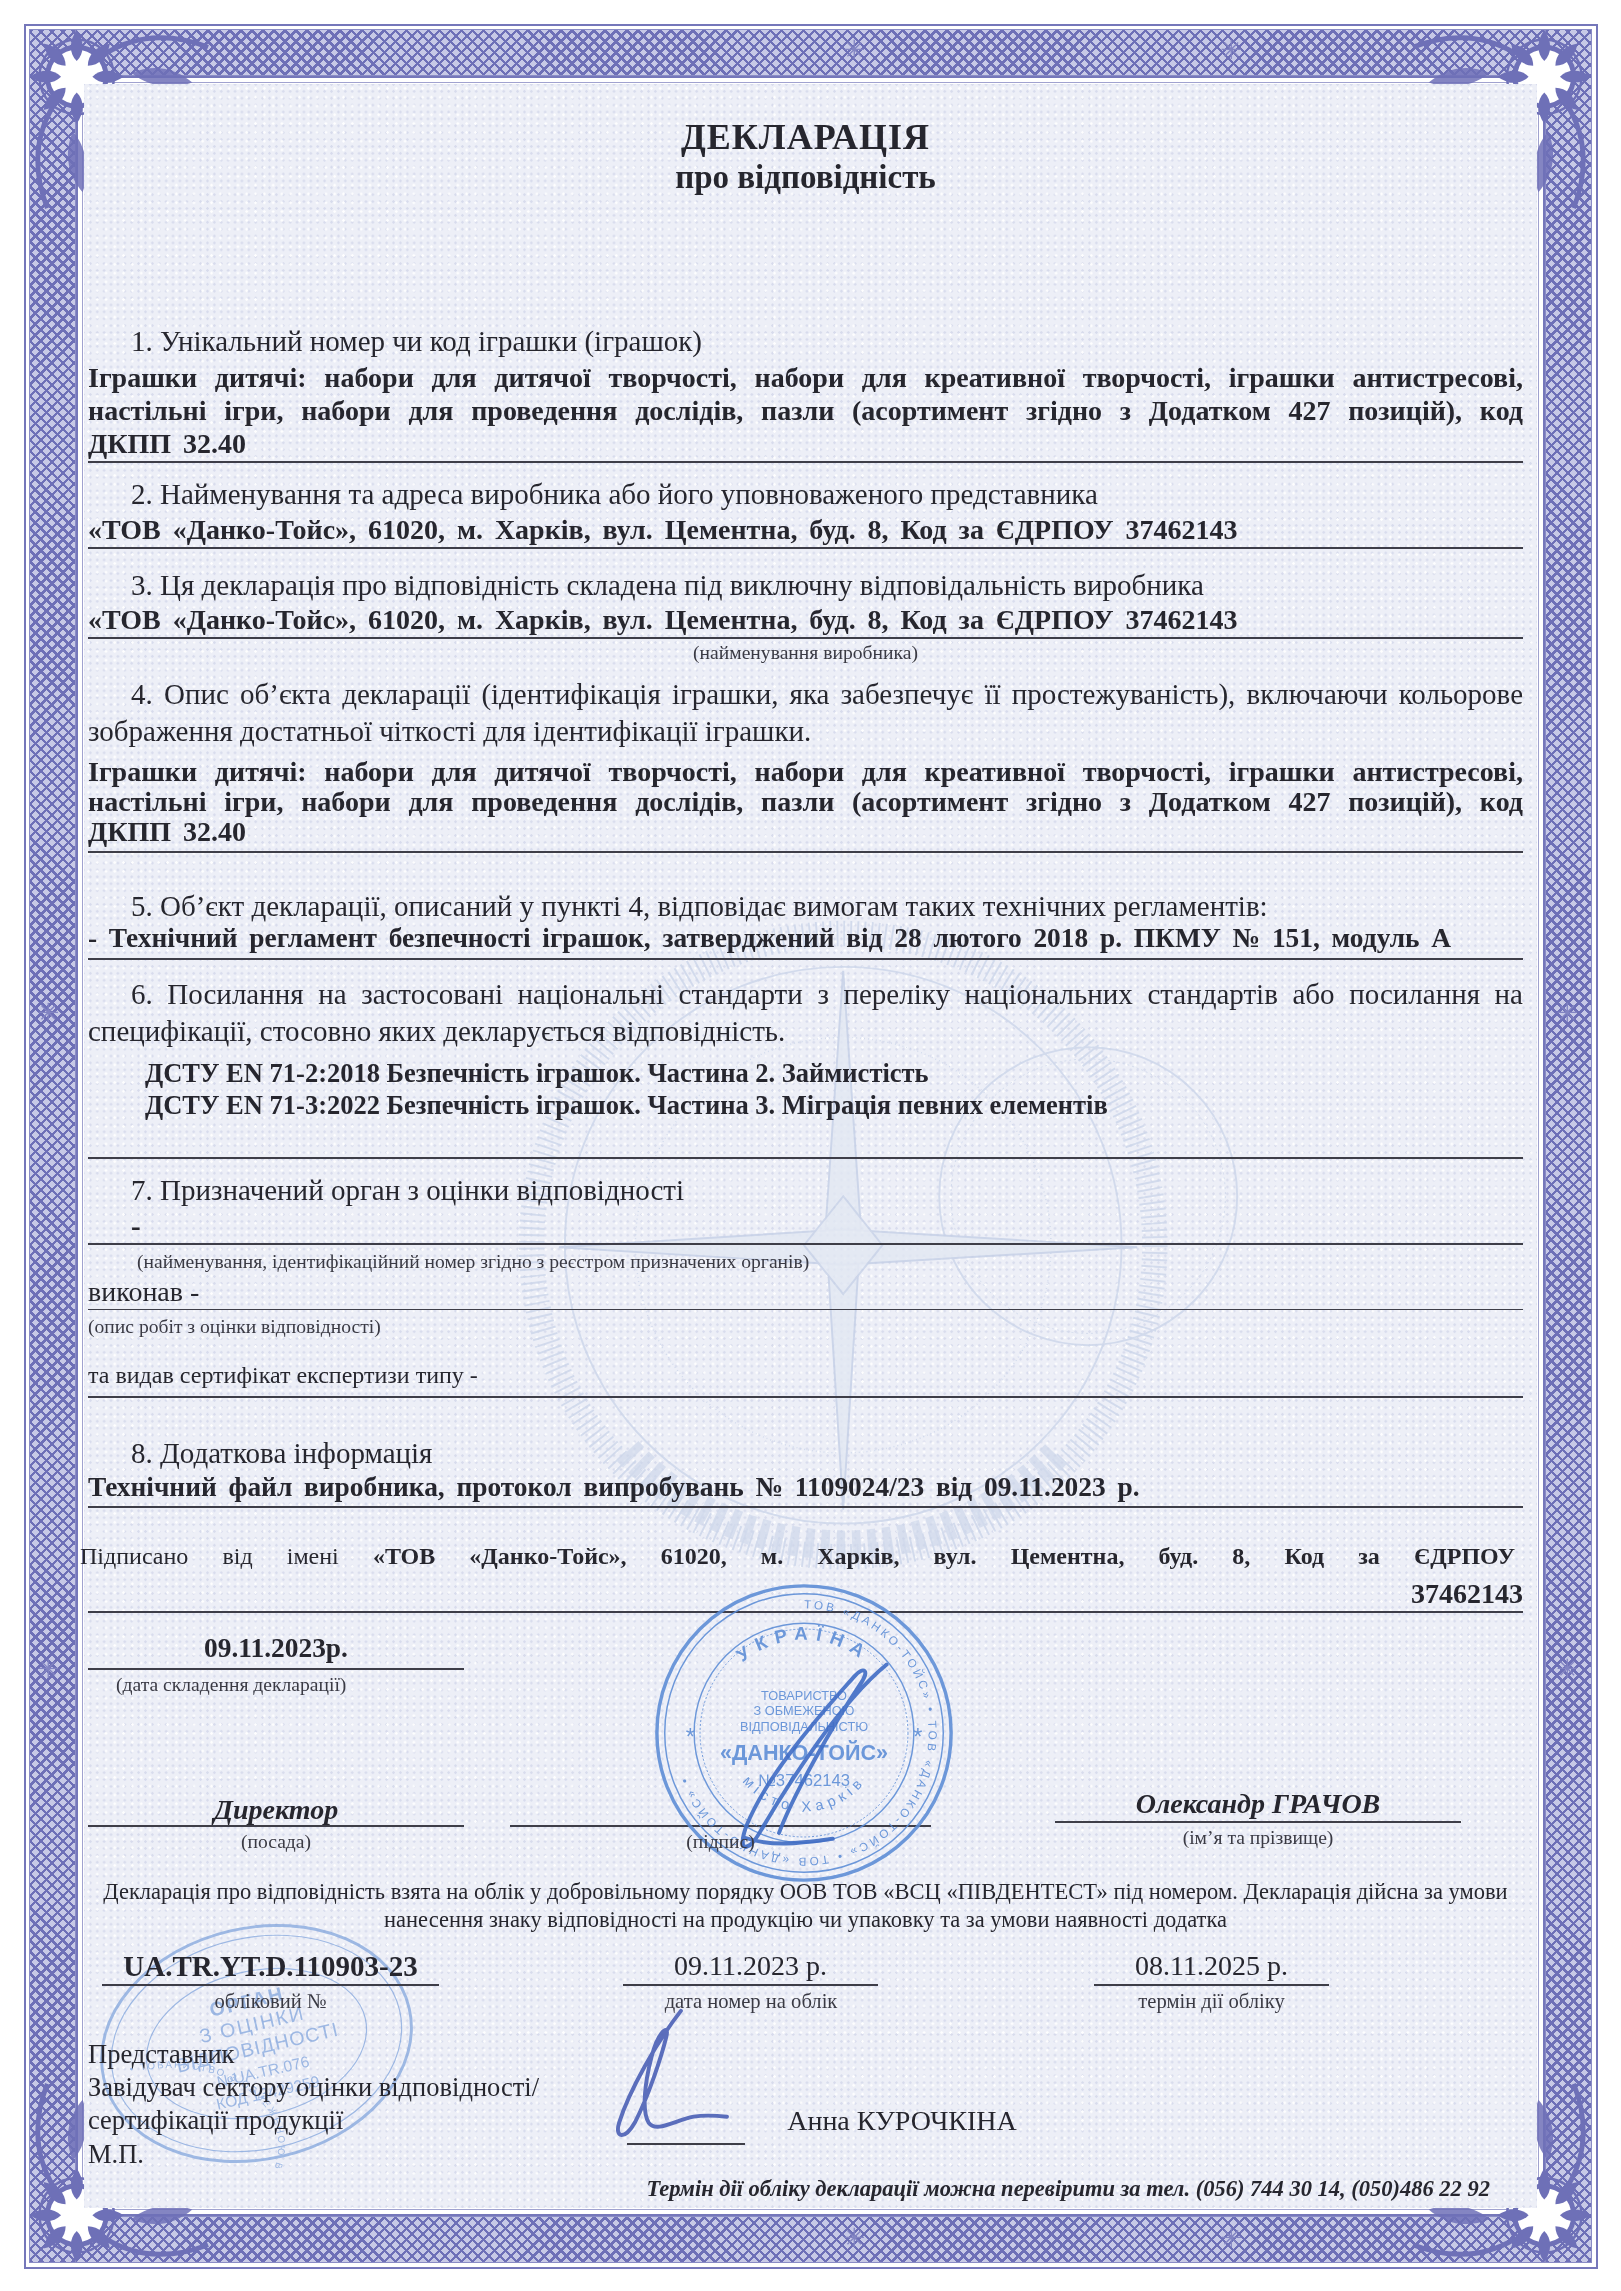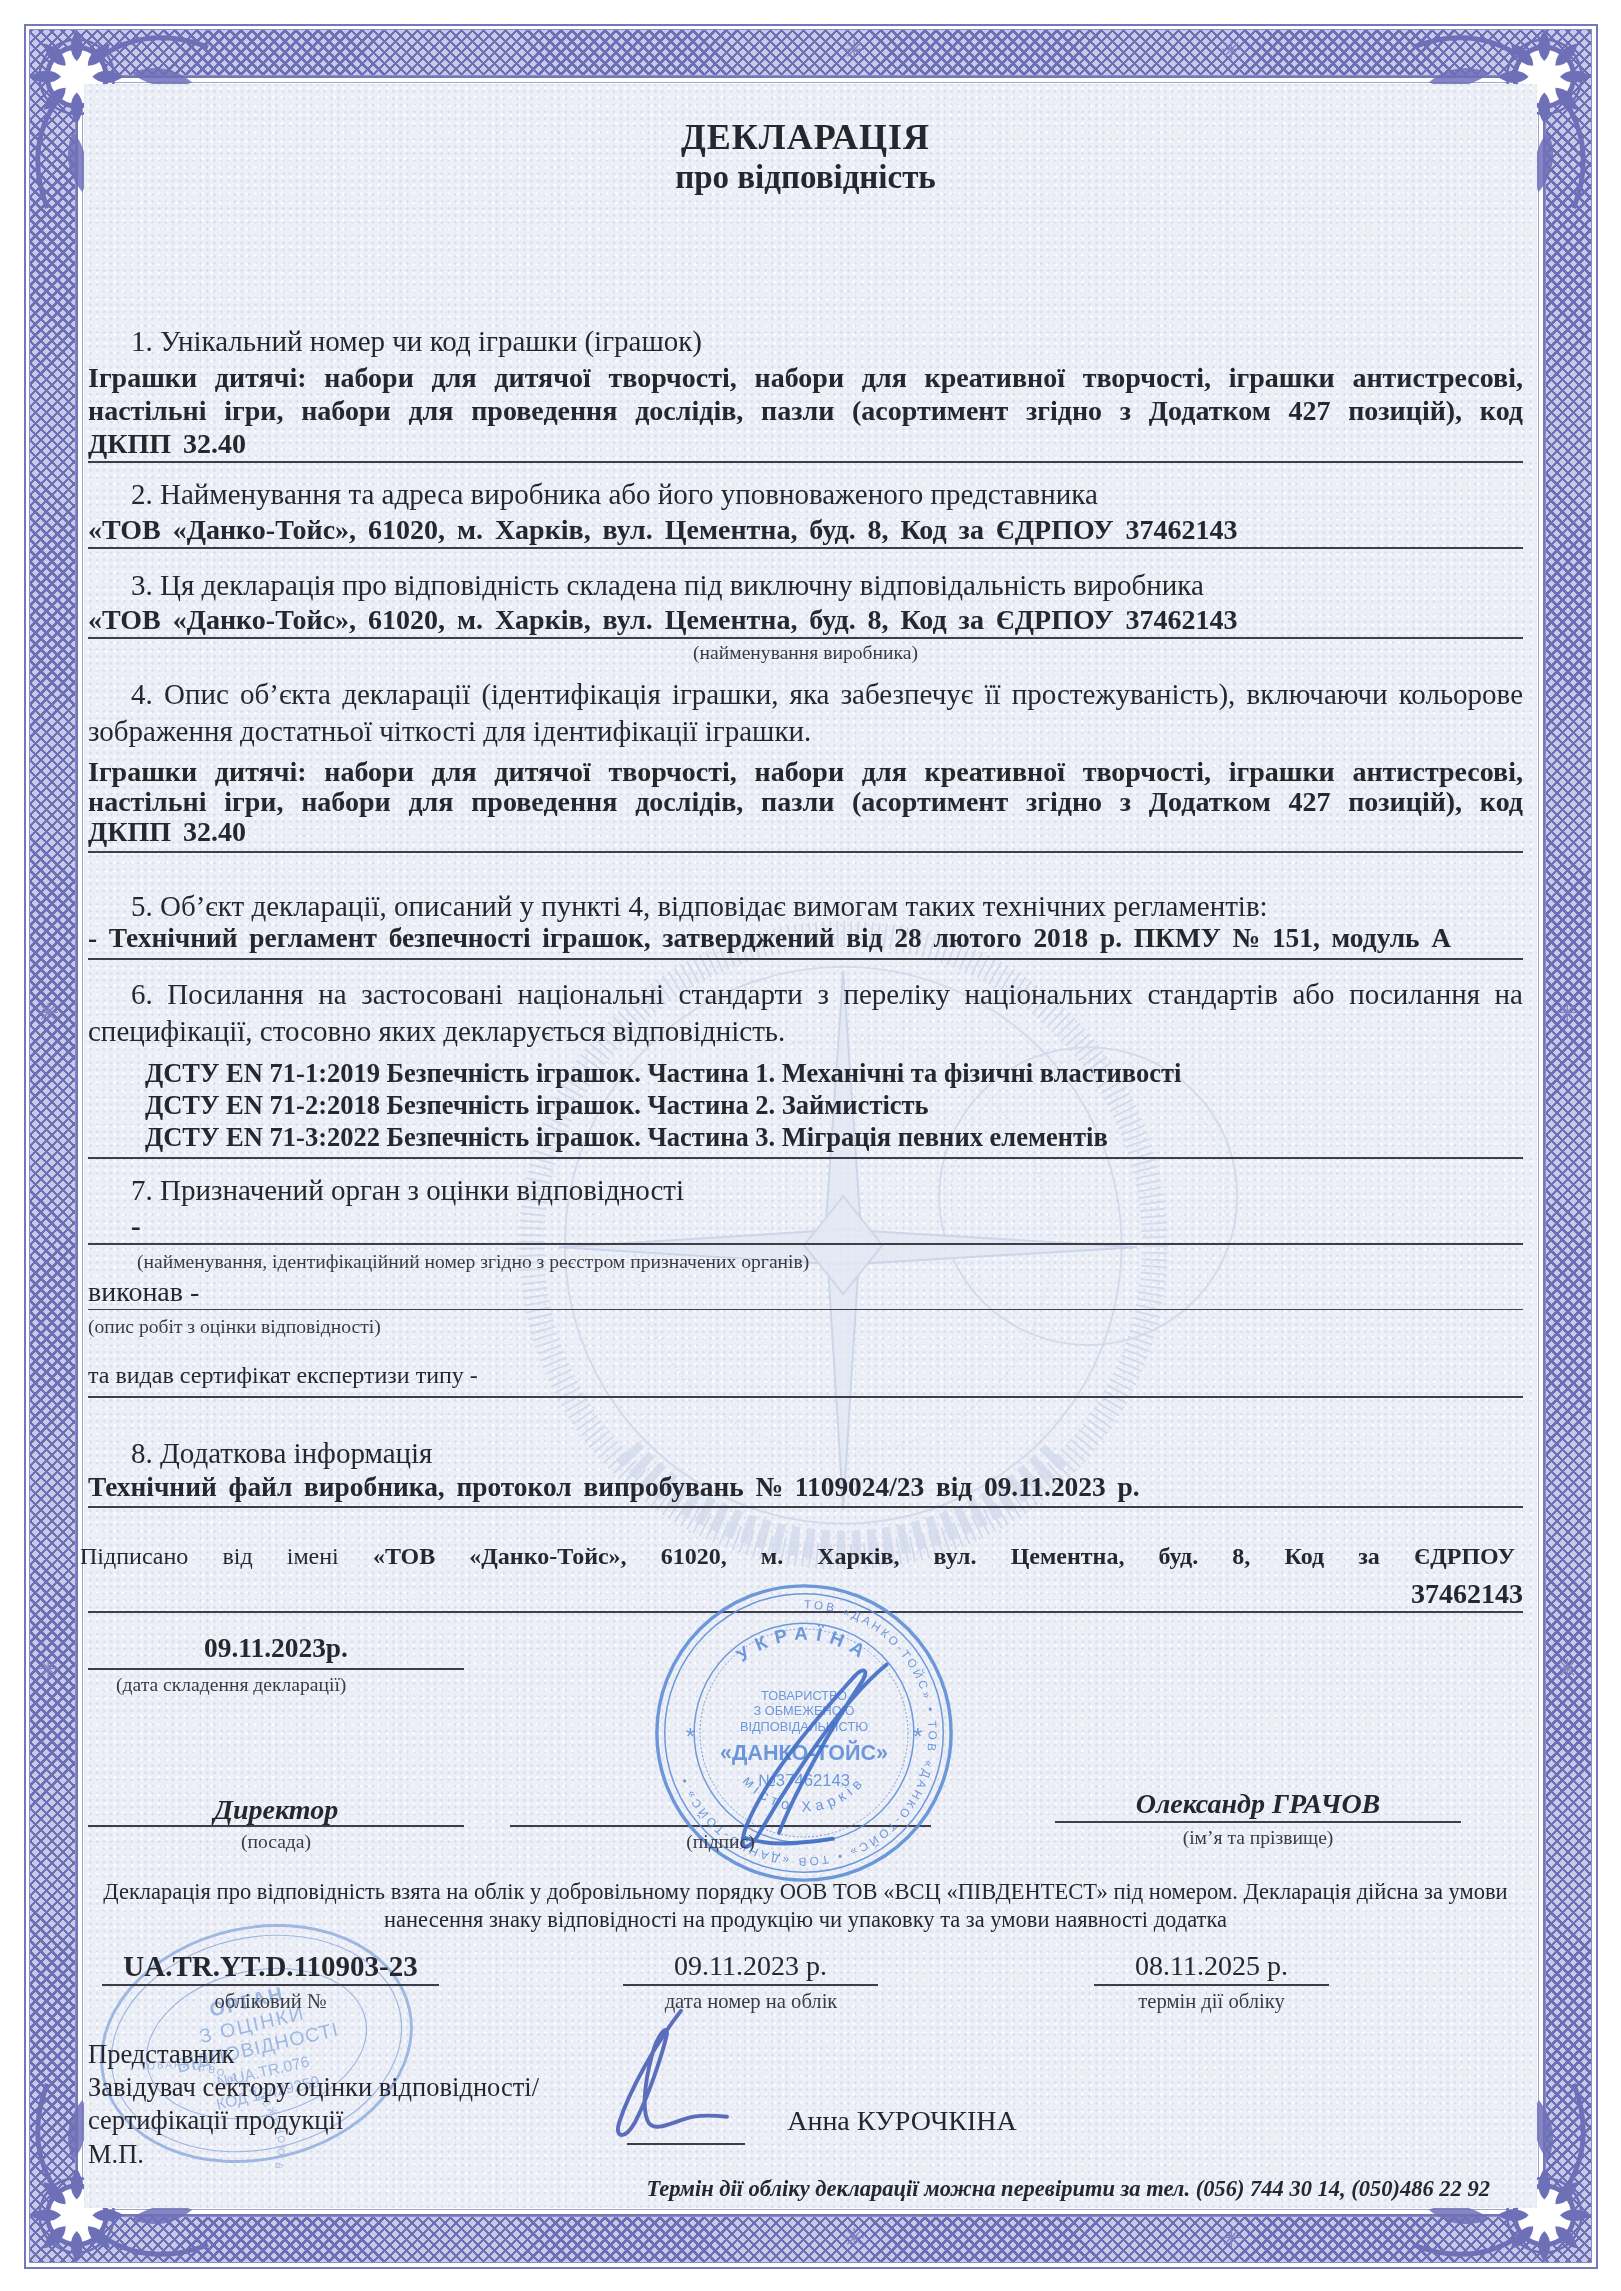--- a/index.html
+++ b/index.html
@@ -141,21 +141,20 @@
   <div class="abs heading" style="left:73px;top:676px;width:1435px;text-align:justify;z-index:2;margin-left:15px;">4. Опис об’єкта декларації (ідентифікація іграшки, яка забезпечує її простежуваність), включаючи кольорове зображення достатньої чіткості для ідентифікації іграшки.</div>
   <div class="abs bodyb" style="left:88px;top:757px;width:1435px;line-height:30px;z-index:2;">Іграшки дитячі: набори для дитячої творчості, набори для креативної творчості, іграшки антистресові, настільні ігри, набори для проведення дослідів, пазли (асортимент згідно з Додатком 427 позицій), код ДКПП 32.40</div>
   <div class="rule" style="top:851px;left:88px;width:1435px;z-index:2;"></div>
 
   <div class="abs heading" style="left:88px;top:888px;width:1435px;z-index:2;">5. Об’єкт декларації, описаний у пункті 4, відповідає вимогам таких технічних регламентів:</div>
   <div class="abs bodyb" style="left:88px;top:923px;width:1435px;text-align:left;font-size:27.4px;z-index:2;">- Технічний регламент безпечності іграшок, затверджений від 28 лютого 2018 р. ПКМУ № 151, модуль А</div>
   <div class="rule" style="top:958px;left:88px;width:1435px;z-index:2;"></div>
 
   <div class="abs heading" style="left:88px;top:976px;width:1435px;text-align:justify;z-index:2;">6. Посилання на застосовані національні стандарти з переліку національних стандартів або посилання на специфікації, стосовно яких декларується відповідність.</div>
   <div class="abs" style="left:88px;top:1057px;width:1435px;z-index:2;font-weight:bold;font-size:26.5px;line-height:32px;padding-left:0;">
-    <div style="padding-left:57px;">ДСТУ EN 71-1:2019 Безпечність іграшок. Частина 1. Механічні та фізичні властивості</div>
     <div style="padding-left:57px;">ДСТУ EN 71-2:2018 Безпечність іграшок. Частина 2. Займистість</div>
     <div style="padding-left:57px;">ДСТУ EN 71-3:2022 Безпечність іграшок. Частина 3. Міграція певних елементів</div>
   </div>
   <div class="rule" style="top:1157px;left:88px;width:1435px;z-index:2;"></div>
 
   <div class="abs heading" style="left:88px;top:1172px;width:1435px;z-index:2;">7. Призначений орган з оцінки відповідності</div>
   <div class="abs" style="left:88px;top:1210px;width:1435px;font-size:29px;font-weight:bold;text-indent:43px;z-index:2;">-</div>
   <div class="rule" style="top:1243px;left:88px;width:1435px;z-index:2;"></div>
   <div class="abs cap" style="left:137px;top:1251px;width:1176px;z-index:2;">(найменування, ідентифікаційний номер згідно з реєстром призначених органів)</div>
   <div class="abs" style="left:88px;top:1276px;width:1435px;font-size:28px;z-index:2;">виконав -</div>

